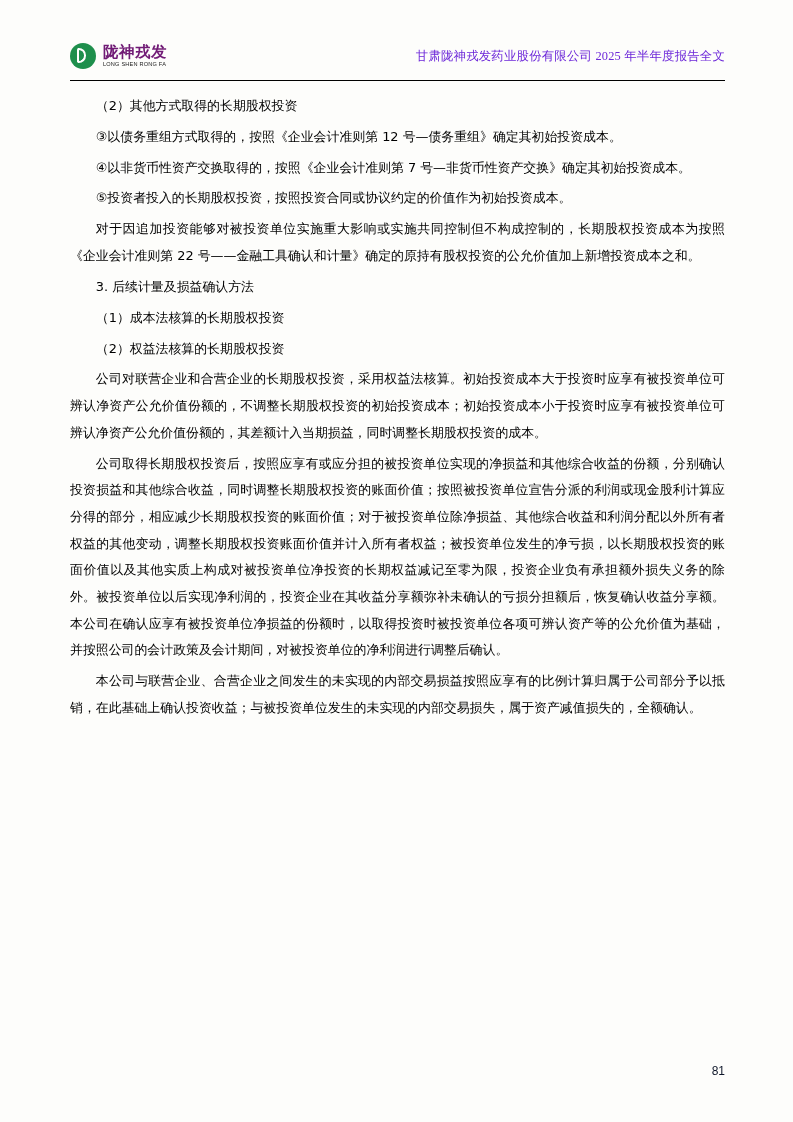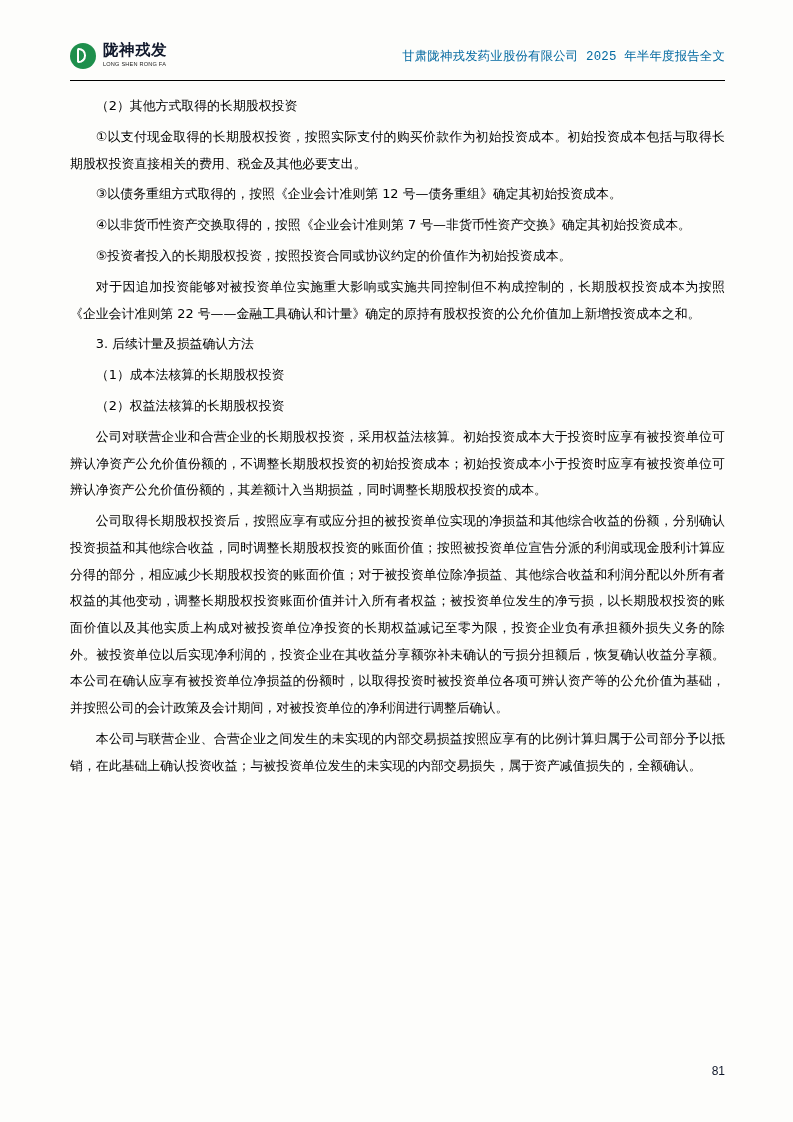--- a/index.html
+++ b/index.html
@@ -50,37 +50,37 @@
     border-radius: 2px 8px 8px 2px;
     box-sizing: border-box;
   }
   .logo-text {
     display: flex;
     flex-direction: column;
     justify-content: center;
     line-height: 1;
   }
   .logo-cn {
-    font-family: Liberation Mono, monospace;
+    font-family: Liberation Sans, sans-serif;
     font-size: 15.5px;
     font-weight: bold;
-    color: #0f172a;
+    color: #701a75;
     letter-spacing: 0.5px;
   }
   .logo-en {
     font-family: "Liberation Sans", sans-serif;
     font-size: 5.6px;
     color: #1a1a1a;
     letter-spacing: 0.2px;
     margin-top: 3px;
   }
   .header-title {
-    font-family: Liberation Mono, monospace;
+    font-family: Liberation Serif, serif;
     font-size: 12.4px;
-    color: #0369a1;
+    color: #6d28d9;
     letter-spacing: 0.2px;
     white-space: nowrap;
     text-align: center;
   }
   .rule {
     position: absolute;
     left: 70px;
     right: 68px;
     top: 80px;
     height: 1px;
@@ -126,21 +126,20 @@
         <span class="logo-en">LONG SHEN RONG FA</span>
       </div>
     </div>
     <div class="header-title">甘肃陇神戎发药业股份有限公司 2025 年半年度报告全文</div>
   </div>
 
   <div class="rule"></div>
 
   <div class="content">
     <p class="ind">（2）其他方式取得的长期股权投资</p>
-    <p class="ind">①以支付现金取得的长期股权投资，按照实际支付的购买价款作为初始投资成本。初始投资成本包括与取得长期股权投资直接相关的费用、税金及其他必要支出。</p>
     <p class="ind">③以债务重组方式取得的，按照《企业会计准则第 12 号—债务重组》确定其初始投资成本。</p>
     <p class="ind">④以非货币性资产交换取得的，按照《企业会计准则第 7 号—非货币性资产交换》确定其初始投资成本。</p>
     <p class="ind">⑤投资者投入的长期股权投资，按照投资合同或协议约定的价值作为初始投资成本。</p>
     <p class="ind">对于因追加投资能够对被投资单位实施重大影响或实施共同控制但不构成控制的，长期股权投资成本为按照《企业会计准则第 22 号——金融工具确认和计量》确定的原持有股权投资的公允价值加上新增投资成本之和。</p>
     <p class="ind">3. 后续计量及损益确认方法</p>
     <p class="ind">（1）成本法核算的长期股权投资</p>
     <p class="ind">（2）权益法核算的长期股权投资</p>
     <p class="ind">公司对联营企业和合营企业的长期股权投资，采用权益法核算。初始投资成本大于投资时应享有被投资单位可辨认净资产公允价值份额的，不调整长期股权投资的初始投资成本；初始投资成本小于投资时应享有被投资单位可辨认净资产公允价值份额的，其差额计入当期损益，同时调整长期股权投资的成本。</p>
     <p class="ind">公司取得长期股权投资后，按照应享有或应分担的被投资单位实现的净损益和其他综合收益的份额，分别确认投资损益和其他综合收益，同时调整长期股权投资的账面价值；按照被投资单位宣告分派的利润或现金股利计算应分得的部分，相应减少长期股权投资的账面价值；对于被投资单位除净损益、其他综合收益和利润分配以外所有者权益的其他变动，调整长期股权投资账面价值并计入所有者权益；被投资单位发生的净亏损，以长期股权投资的账面价值以及其他实质上构成对被投资单位净投资的长期权益减记至零为限，投资企业负有承担额外损失义务的除外。被投资单位以后实现净利润的，投资企业在其收益分享额弥补未确认的亏损分担额后，恢复确认收益分享额。本公司在确认应享有被投资单位净损益的份额时，以取得投资时被投资单位各项可辨认资产等的公允价值为基础，并按照公司的会计政策及会计期间，对被投资单位的净利润进行调整后确认。</p>
     <p class="ind">本公司与联营企业、合营企业之间发生的未实现的内部交易损益按照应享有的比例计算归属于公司部分予以抵销，在此基础上确认投资收益；与被投资单位发生的未实现的内部交易损失，属于资产减值损失的，全额确认。</p>

